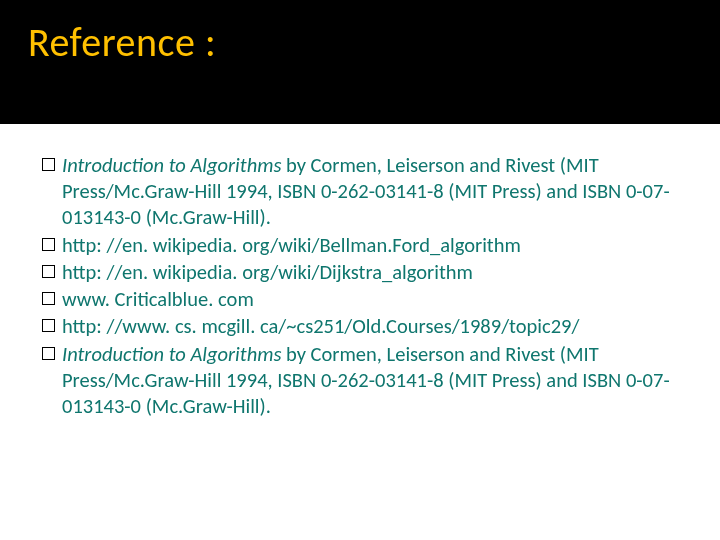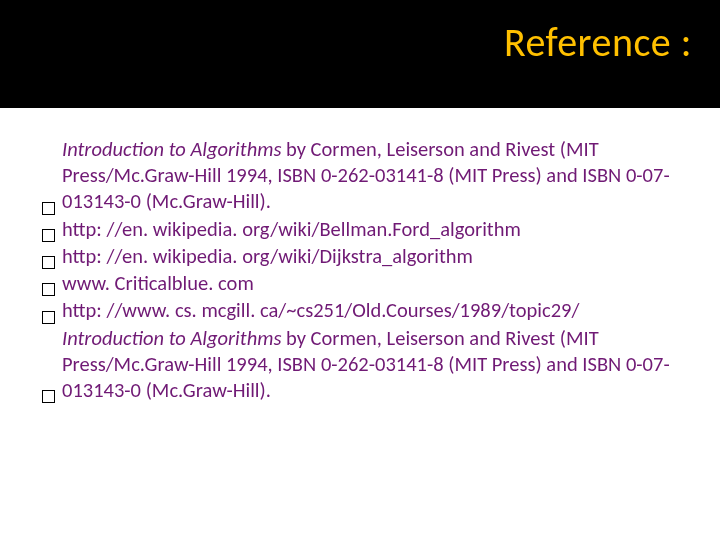--- a/index.html
+++ b/index.html
@@ -6,38 +6,37 @@
   body {
     width: 720px;
     height: 540px;
     background: #fff;
     font-family: Calibri, "Segoe UI", Arial, sans-serif;
     overflow: hidden;
   }
   .title-bar {
     background: #000;
     padding: 18px 28px 4px 28px;
-    height: 108px;
-    text-align: right;
+    height: 124px;
   }
   .title-text {
     color: #ffc000;
     font-size: 40px;
     font-weight: 400;
     letter-spacing: 0.5px;
   }
   .content {
     padding: 28px 42px 20px 42px;
   }
   .bullet-item {
     display: flex;
-    align-items: flex-end;
+    align-items: flex-start;
     font-size: 20.5px;
     line-height: 1.28;
-    color: #701a75;
+    color: #0f766e;
     margin-bottom: 1px;
   }
   .bullet-square {
     flex: 0 0 auto;
     width: 13px;
     height: 13px;
     border: 1.5px solid #000;
     margin-top: 6px;
     margin-right: 7px;
   }

